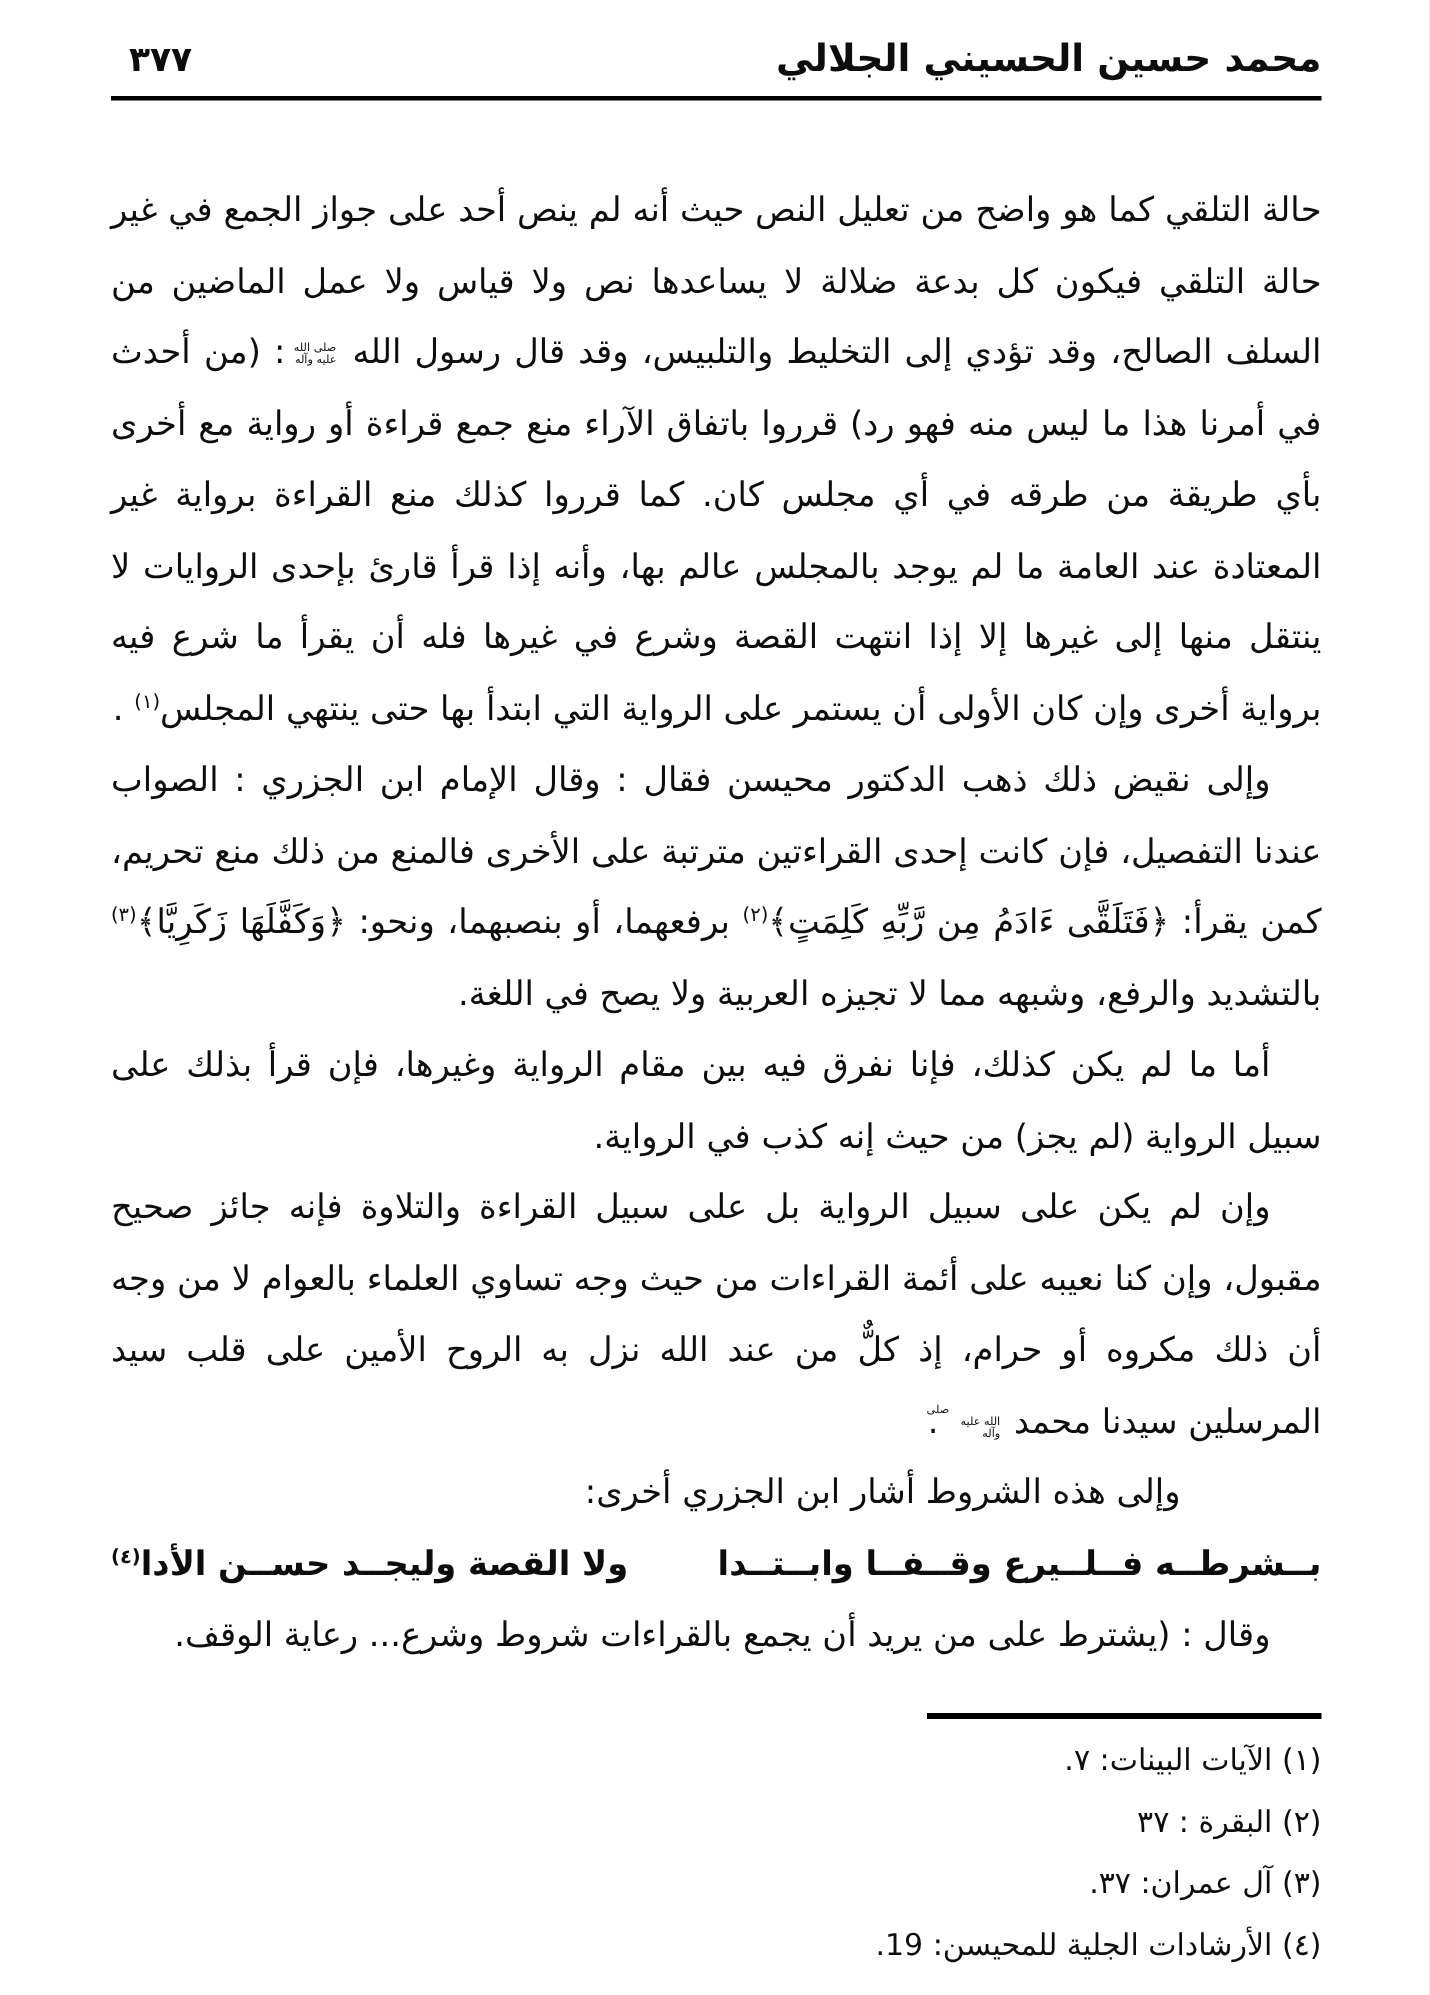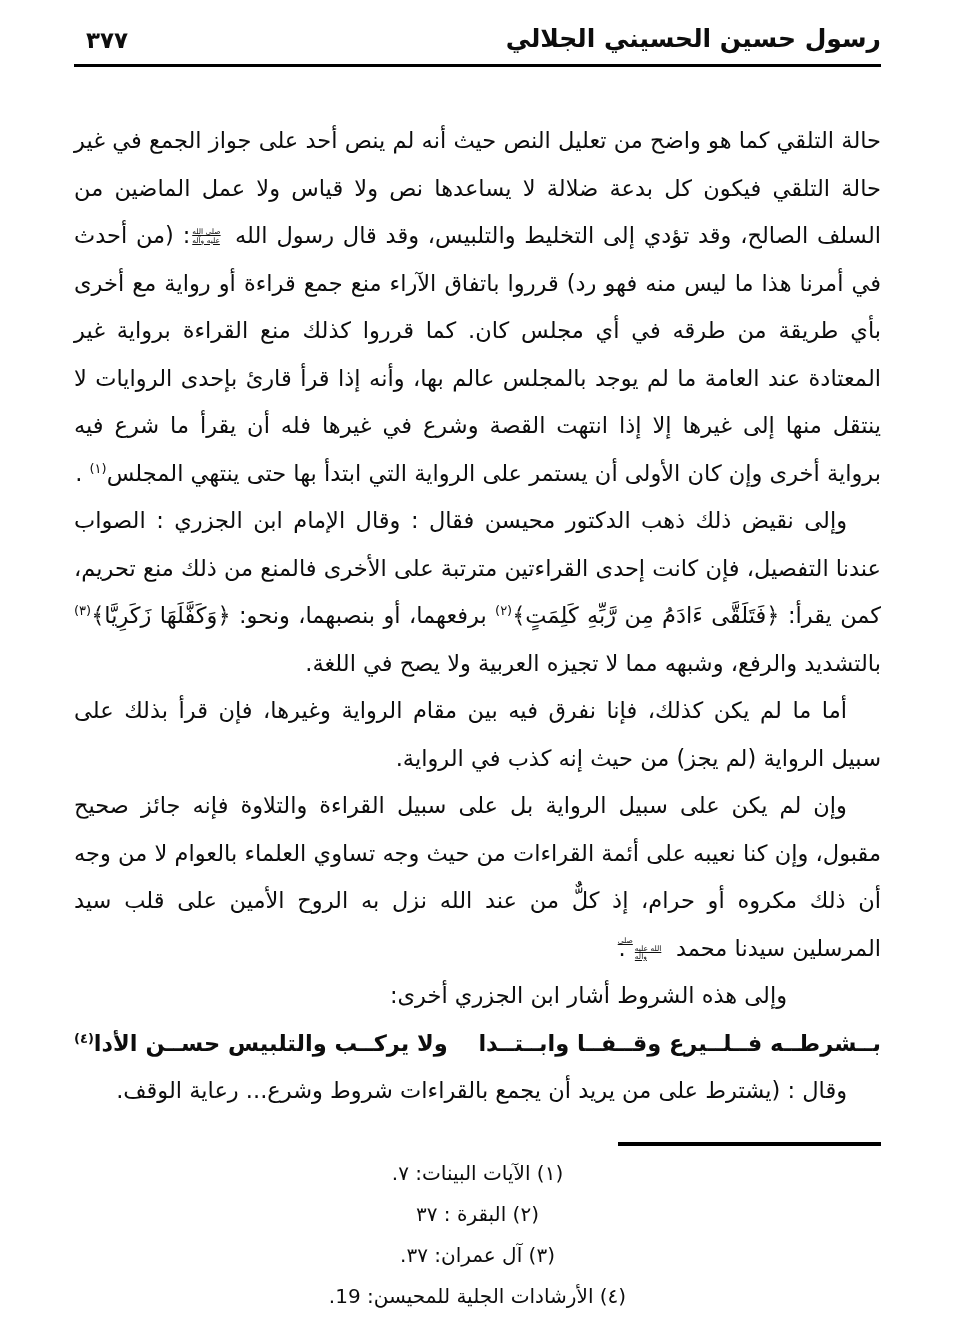--- a/index.html
+++ b/index.html
@@ -55,25 +55,24 @@
     font-size: 13px;
     vertical-align: 8px;
     line-height: 0;
   }
 
   .honorific {
     display: inline-block;
     width: 32px;
     font-size: 7.5px;
     line-height: 1.1;
-    text-align: left;
+    text-align: right;
     vertical-align: middle;
     font-weight: normal;
     margin: 0 2px;
-    text-decoration: underline;
   }
 
   .poetry-line {
     display: flex;
     justify-content: space-between;
     font-weight: bold;
     white-space: nowrap;
   }
 
   
@@ -82,48 +81,48 @@
     height: 4px;
     background: #000;
     margin-top: 27px;
   }
   .footnotes {
     margin-top: 7px;
     font-size: 20px;
     line-height: 41px;
     text-align: right;
   }
-  .footnotes div { margin: 0; text-align: center; }
+  .footnotes div { margin: 0; }
 </style>
 </head>
 <body>
 
 <div class="page">
 
   <header class="page-header">
-    <h1 class="book-title">رسول حسين الحسيني الجلالي</h1>
+    <h1 class="book-title">محمد حسين الحسيني الجلالي</h1>
     <span class="page-number">٣٧٧</span>
   </header>
   <div class="header-rule"></div>
 
   <main class="body-text">
 
     <p><span>حالة التلقي كما هو واضح من تعليل النص حيث أنه لم ينص أحد على جواز الجمع في غير حالة التلقي فيكون كل بدعة ضلالة لا يساعدها نص ولا قياس ولا عمل الماضين من السلف الصالح، وقد تؤدي إلى التخليط والتلبيس، وقد قال رسول الله </span><span class="honorific">صلى الله عليه وآله</span><span>: (من أحدث في أمرنا هذا ما ليس منه فهو رد) قرروا باتفاق الآراء منع جمع قراءة أو رواية مع أخرى بأي طريقة من طرقه في أي مجلس كان. كما قرروا كذلك منع القراءة برواية غير المعتادة عند العامة ما لم يوجد بالمجلس عالم بها، وأنه إذا قرأ قارئ بإحدى الروايات لا ينتقل منها إلى غيرها إلا إذا انتهت القصة وشرع في غيرها فله أن يقرأ ما شرع فيه برواية أخرى وإن كان الأولى أن يستمر على الرواية التي ابتدأ بها حتى ينتهي المجلس</span><sup class="fn-sup">(١)</sup><span> .</span></p>
 
     <p class="indent"><span>وإلى نقيض ذلك ذهب الدكتور محيسن فقال : وقال الإمام ابن الجزري : الصواب عندنا التفصيل، فإن كانت إحدى القراءتين مترتبة على الأخرى فالمنع من ذلك منع تحريم، كمن يقرأ: </span><span>﴿فَتَلَقَّى ءَادَمُ مِن رَّبِّهِ كَلِمَتٍ﴾</span><sup class="fn-sup">(٢)</sup><span> برفعهما، أو بنصبهما، ونحو: </span><span>﴿وَكَفَّلَهَا زَكَرِيَّا﴾</span><sup class="fn-sup">(٣)</sup><span> بالتشديد والرفع، وشبهه مما لا تجيزه العربية ولا يصح في اللغة.</span></p>
 
     <p class="indent"><span>أما ما لم يكن كذلك، فإنا نفرق فيه بين مقام الرواية وغيرها، فإن قرأ بذلك على سبيل الرواية (لم يجز) من حيث إنه كذب في الرواية.</span></p>
 
     <p class="indent"><span>وإن لم يكن على سبيل الرواية بل على سبيل القراءة والتلاوة فإنه جائز صحيح مقبول، وإن كنا نعيبه على أئمة القراءات من حيث وجه تساوي العلماء بالعوام لا من وجه أن ذلك مكروه أو حرام، إذ كلٌّ من عند الله نزل به الروح الأمين على قلب سيد المرسلين سيدنا محمد </span><span class="honorific">صلى الله عليه وآله</span><span> .</span></p>
 
     <p class="deep-indent"><span>وإلى هذه الشروط أشار ابن الجزري أخرى:</span></p>
 
     <p class="poetry-line">
         <span>بــشرطــه فــلــيرع وقــفــا وابــتــدا</span>
-        <span><span>ولا يركــب والتلبيس حســن الأدا</span><sup class="fn-sup">(٤)</sup></span>
+        <span><span>ولا القصة وليجــد حســن الأدا</span><sup class="fn-sup">(٤)</sup></span>
       </p>
 
     <p class="indent"><span>وقال : (يشترط على من يريد أن يجمع بالقراءات شروط وشرع... رعاية الوقف.</span></p>
 
   </main>
 
   <div class="footnote-rule"></div>
 
   <section class="footnotes">
     <div>(١) الآيات البينات: ٧.</div>

